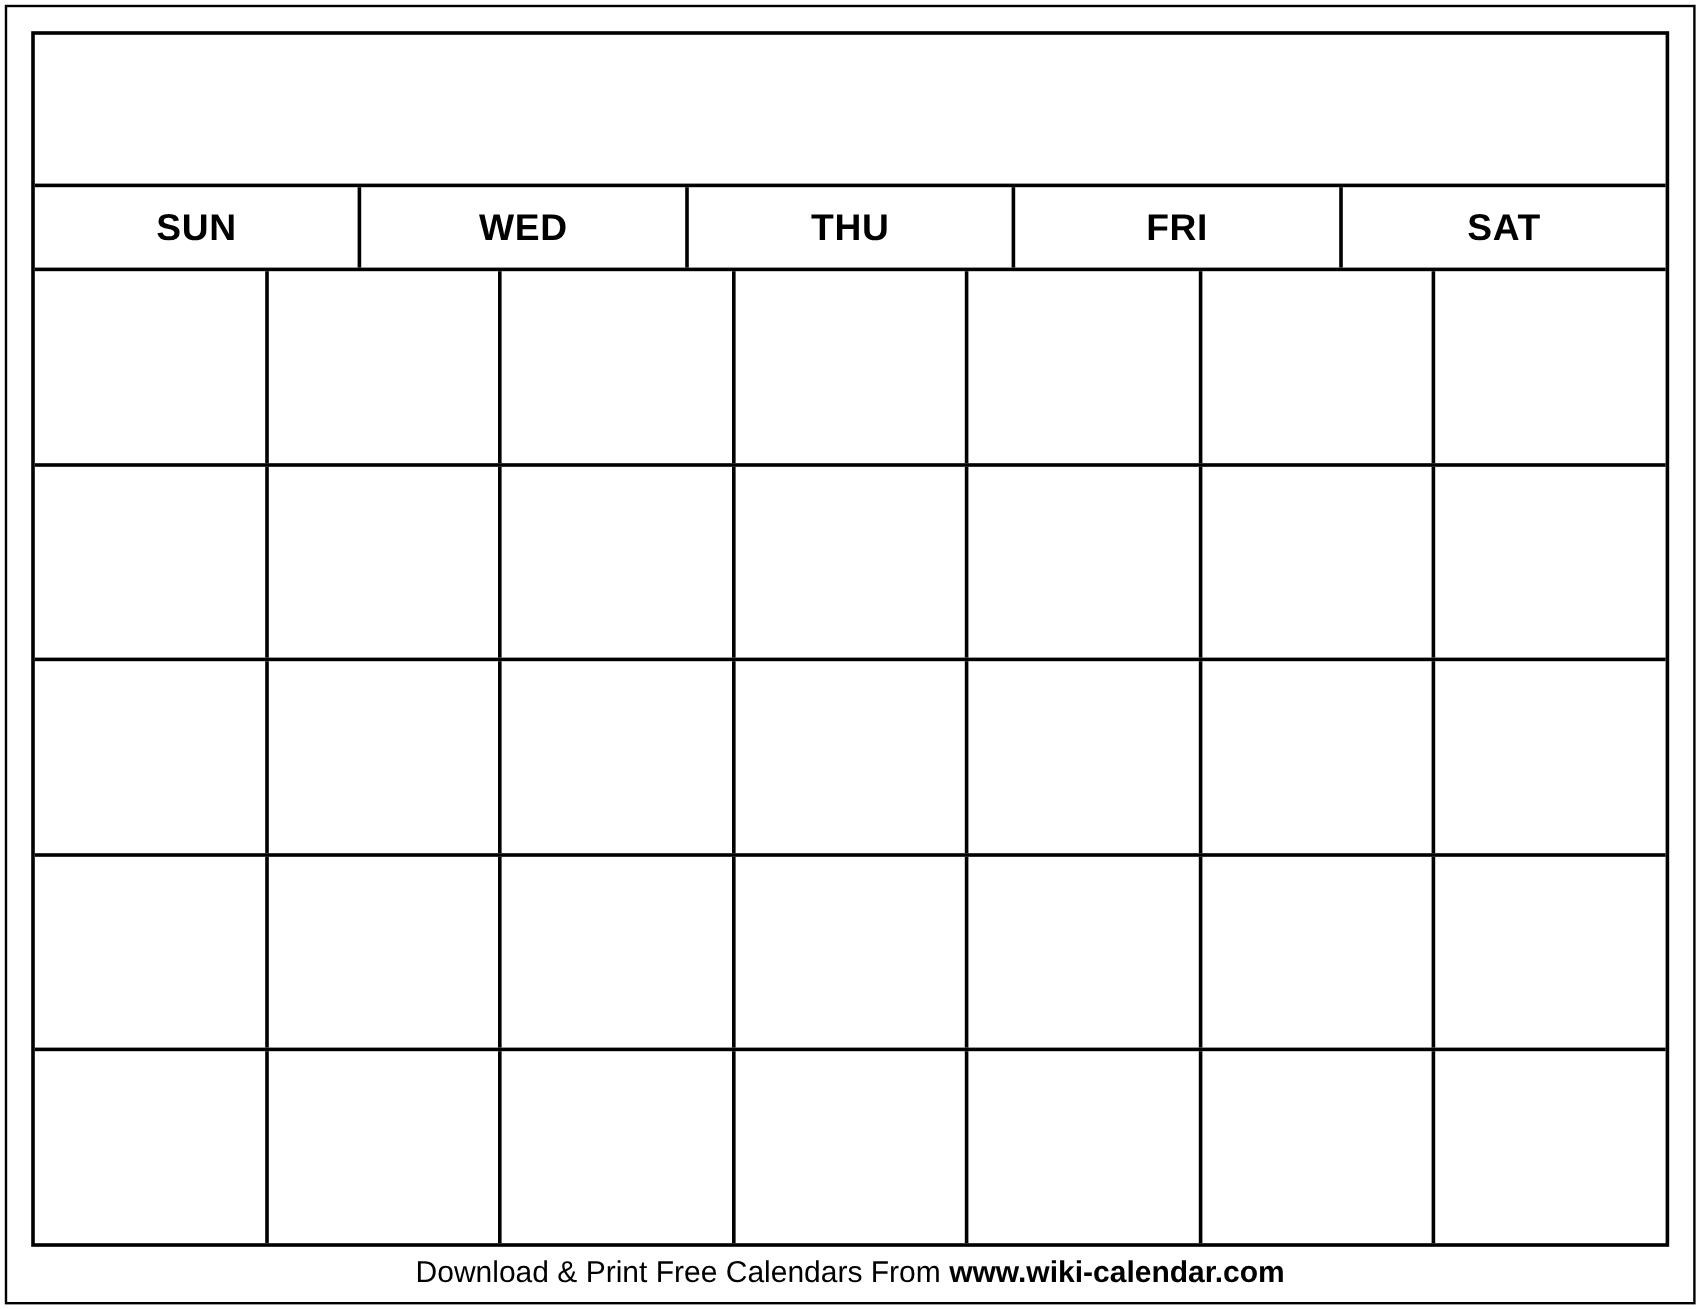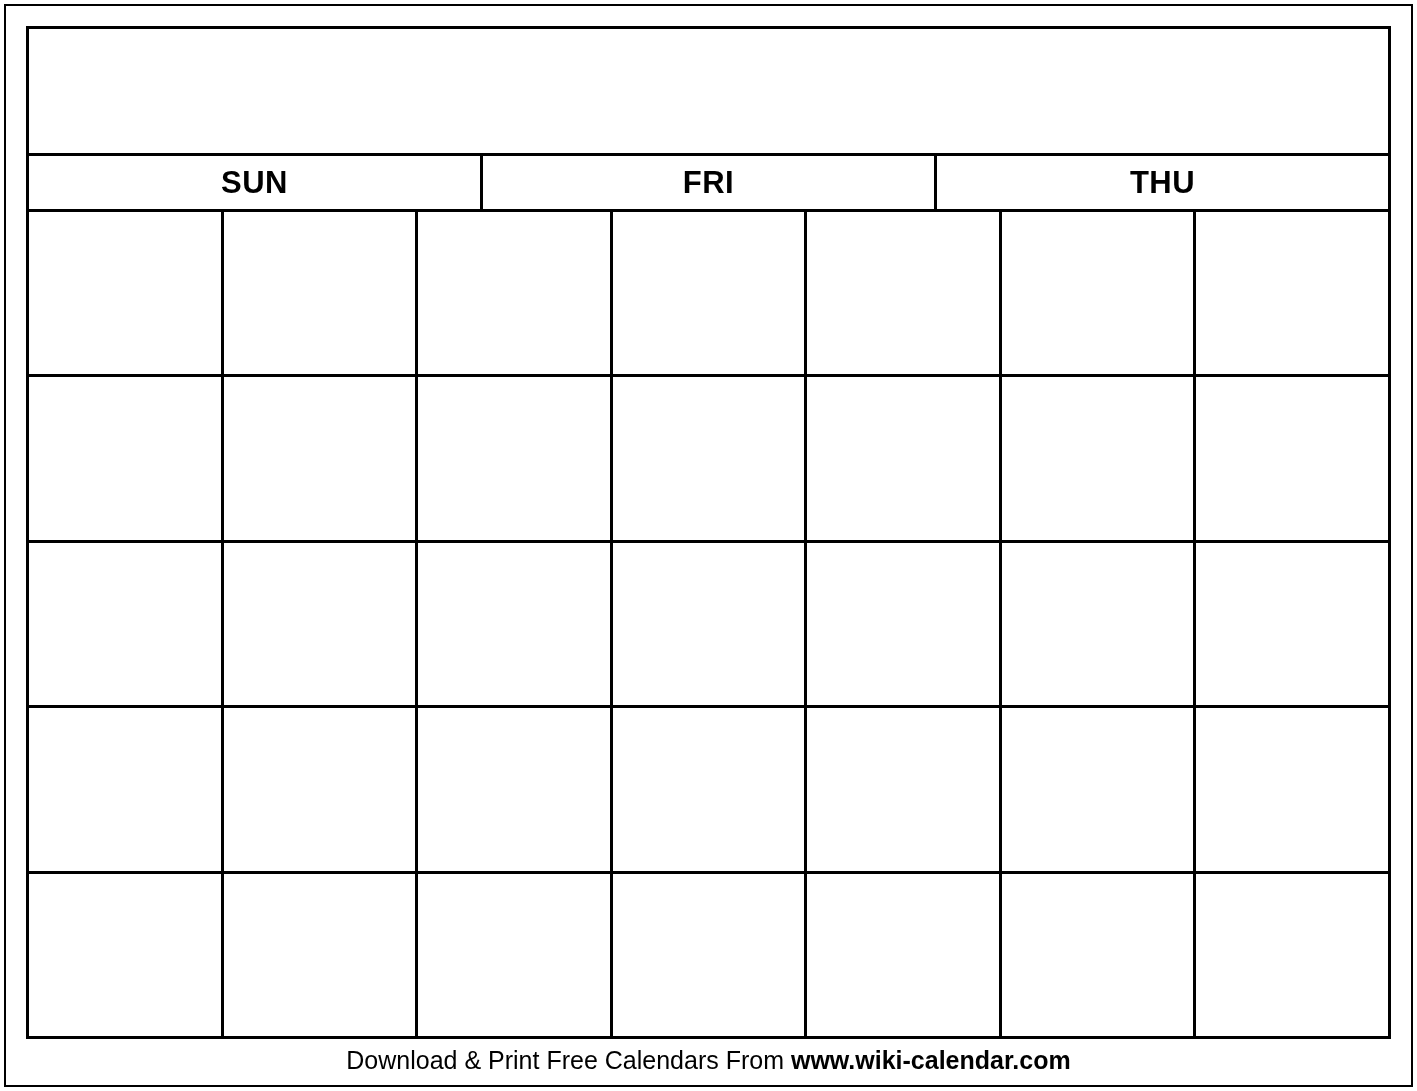--- a/index.html
+++ b/index.html
@@ -58,21 +58,21 @@
     justify-content: center;
   }
   .title-text {
     font-size: 44px;
     font-weight: bold;
     letter-spacing: 1px;
   }
 
   
   .weekday-row {
-    height: 56px;
+    height: 70px;
     box-sizing: border-box;
     display: flex;
     border-bottom: 3px solid #000000;
   }
   .weekday-cell {
     flex: 1 1 0;
     box-sizing: border-box;
     border-right: 3px solid #000000;
     display: flex;
     align-items: center;
@@ -143,22 +143,24 @@
   <div class="sheet-border"></div>
 
   <div class="calendar">
 
     <div class="title-row">
       <div class="title-text"></div>
     </div>
 
     <div class="weekday-row">
       <div class="weekday-cell">SUN</div>
+      <div class="weekday-cell">WED</div>
+      <div class="weekday-cell">THU</div>
       <div class="weekday-cell">FRI</div>
-      <div class="weekday-cell">THU</div>
+      <div class="weekday-cell">SAT</div>
     </div>
 
     <div class="weeks">
 
       <div class="week-row">
         <div class="day-cell">
             <span class="day-number"></span>
           </div>
         <div class="day-cell">
             <span class="day-number"></span>

